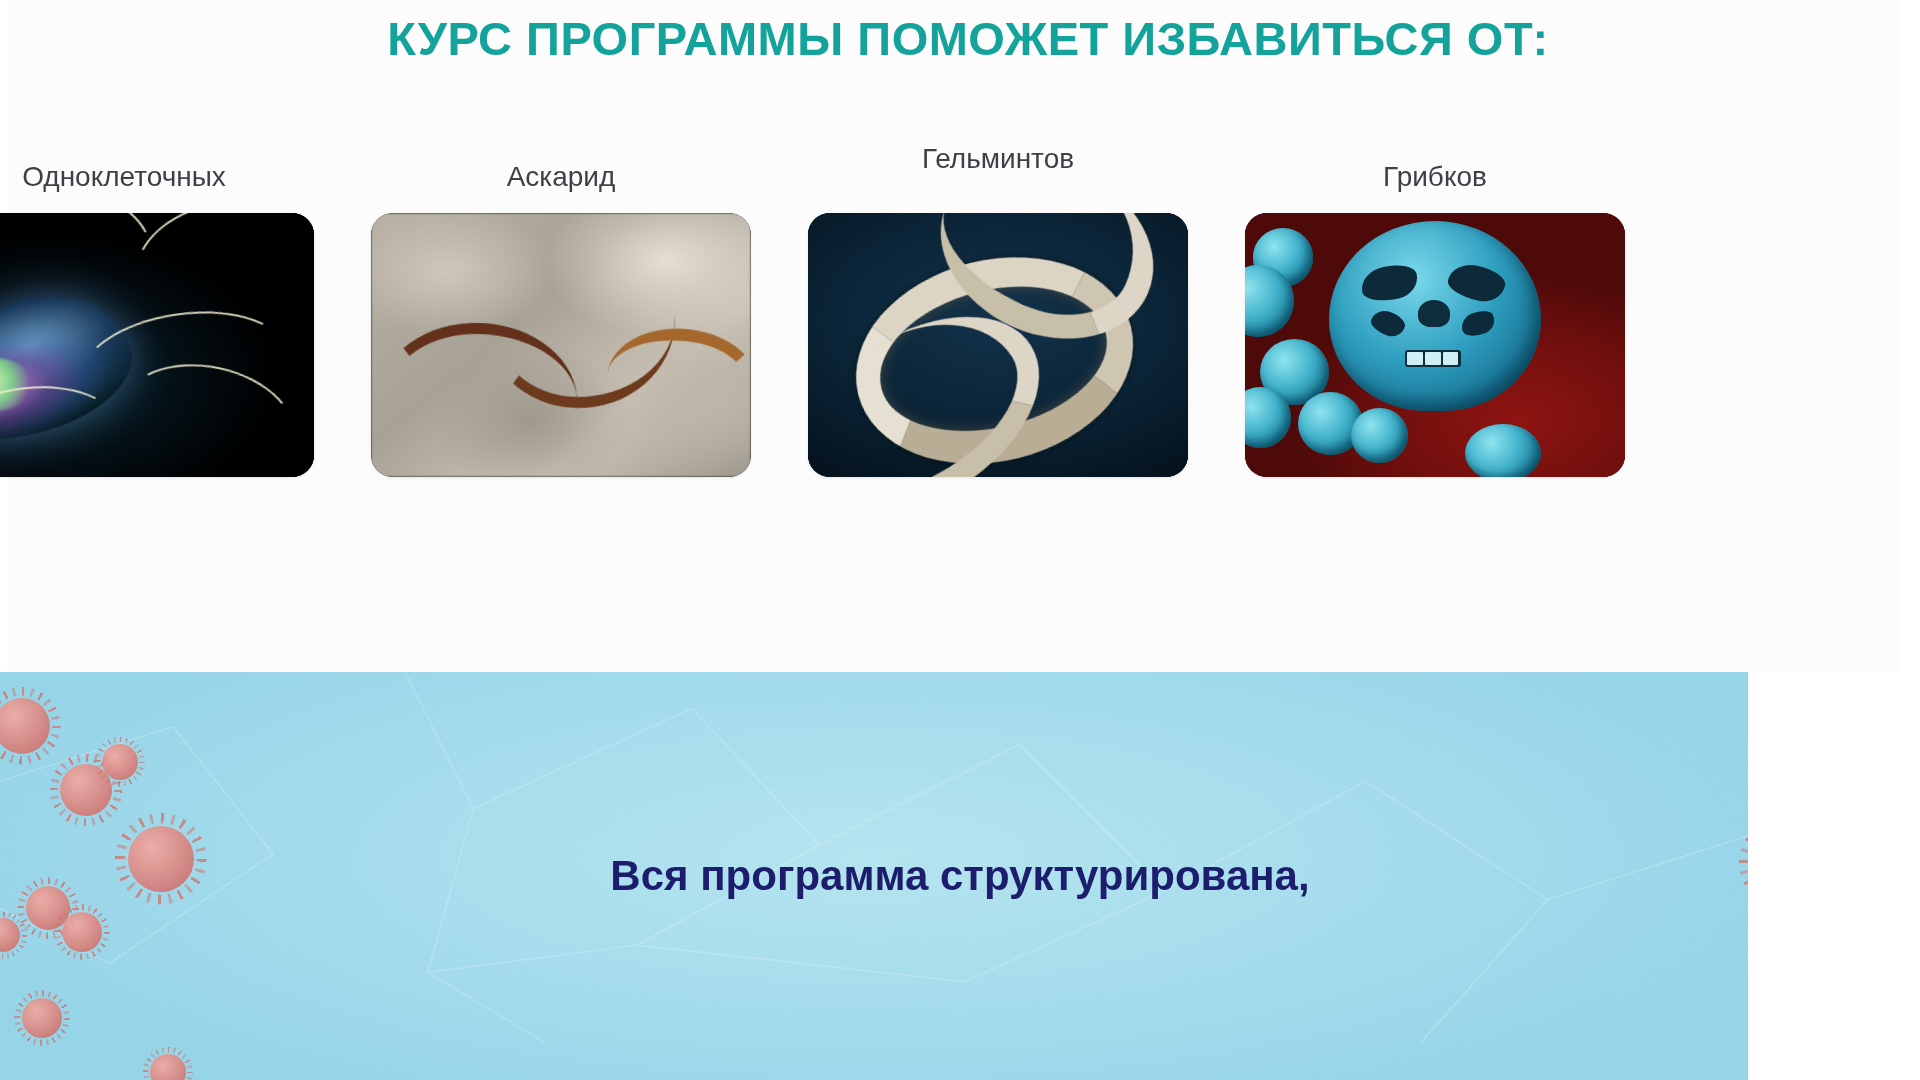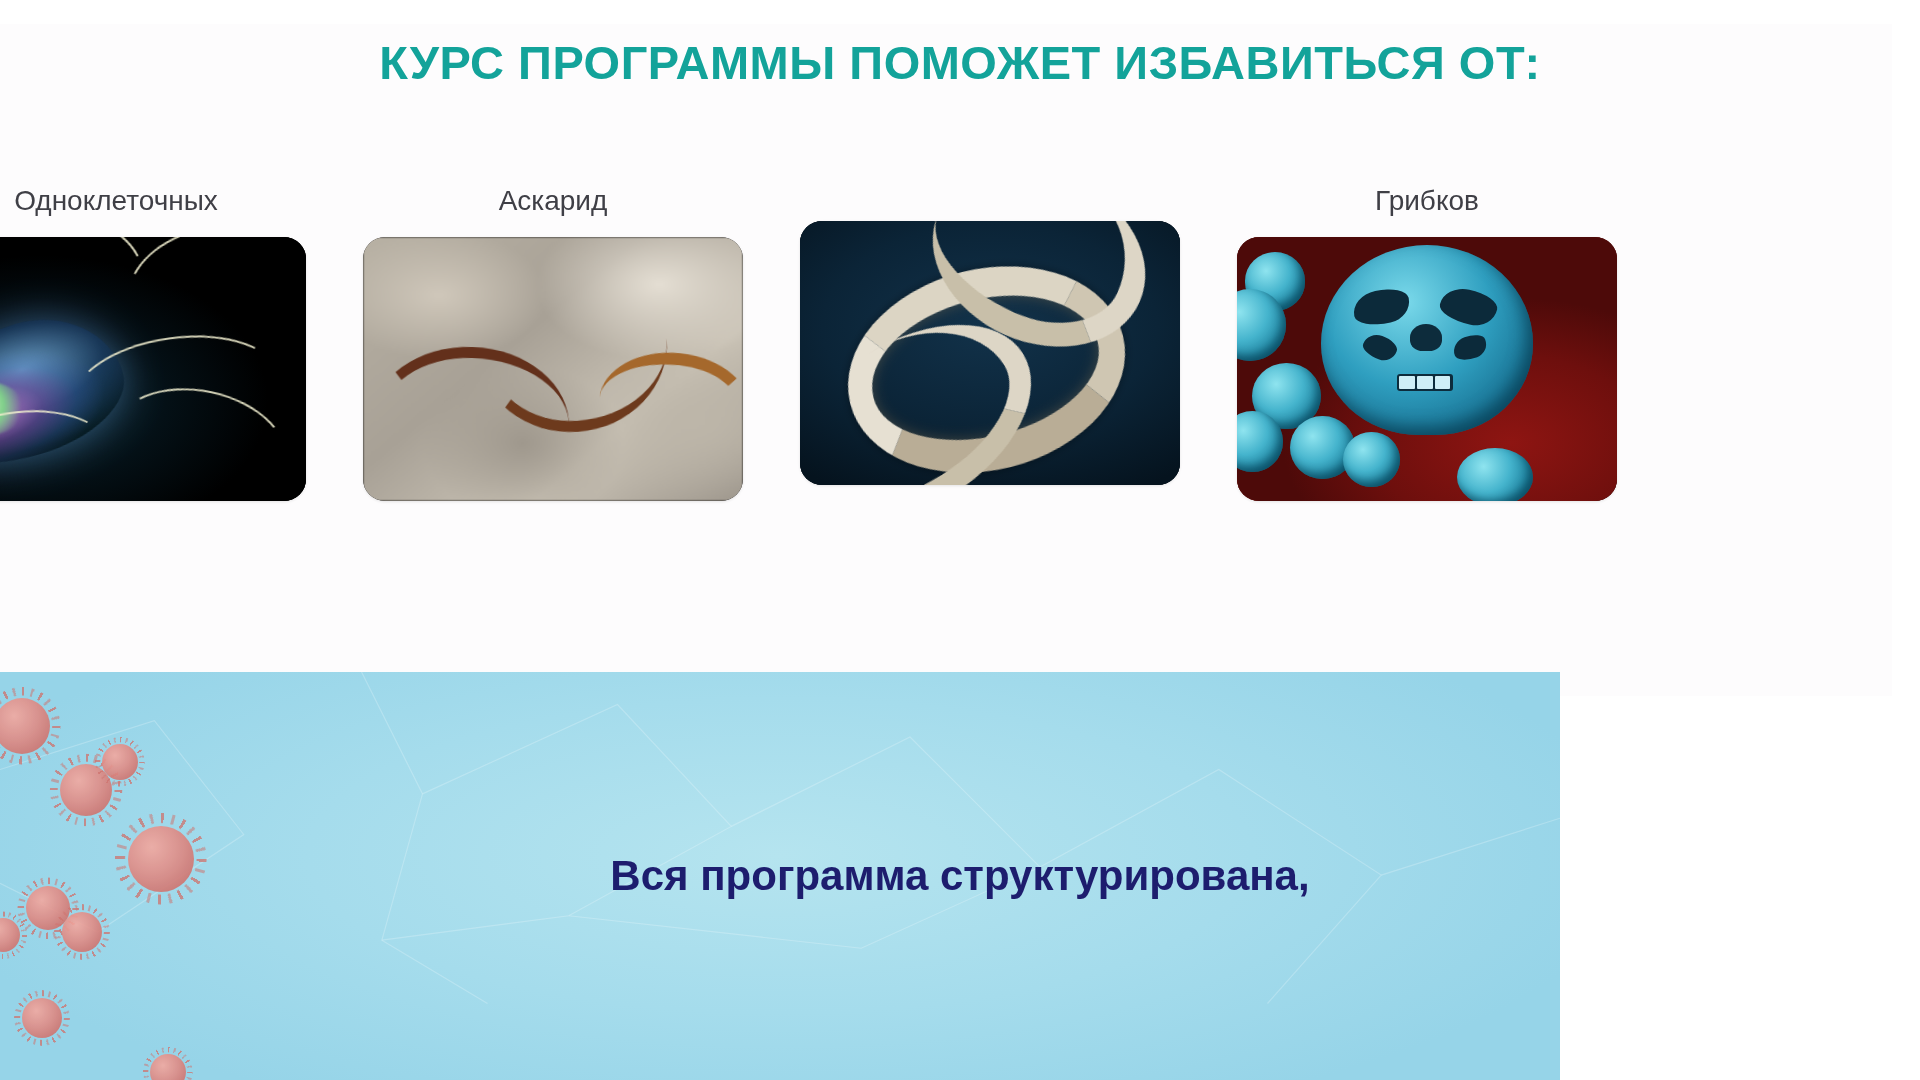--- a/index.html
+++ b/index.html
@@ -14,25 +14,24 @@
   .page {
     position: relative;
     width: 1920px;
     height: 1080px;
     overflow: hidden;
   }
 
   
   .top-section {
     position: absolute;
-    left: 0; top: 0;
+    left: 8px; top: 0;
     width: 1892px;
     height: 672px;
     background: #fdfcfd;
-    margin-top: 24px;
   }
 
   .headline {
     position: absolute;
     left: 0; top: 11px;
     width: 1920px;
     text-align: center;
     font-size: 47px;
     font-weight: bold;
     letter-spacing: 0.5px;
@@ -231,21 +230,21 @@
   .skull-teeth i {
     flex: 1;
     background: #cfeff7;
     border-radius: 1px;
   }
 
   
   .bottom-section {
     position: absolute;
     left: 0; top: 672px;
-    width: 1560px;
+    width: 1748px;
     height: 408px;
     overflow: hidden;
     background:
       radial-gradient(ellipse 55% 70% at 50% 45%, #b5e4ef 0%, #a5dcec 55%, #96d4e8 100%),
       #a6dded;
   }
   .bg-lines {
     position: absolute; inset: 0;
     opacity: 0.5;
     pointer-events: none;
@@ -337,20 +336,21 @@
         <span class="card-label">Аскарид</span>
         <div class="card-thumb">
           <div class="art-pinworm"></div>
           <div class="worm-brown" style="left:2%;top:42%;width:52%;height:58%;border-width:11px 0 0 9px;transform:rotate(2deg);"></div>
           <div class="worm-brown2" style="left:30%;top:8%;width:50%;height:66%;border-width:0 0 11px 9px;transform:rotate(-4deg);"></div>
           <div class="worm-brown" style="left:62%;top:44%;width:40%;height:40%;border-width:12px 11px 0 0;transform:rotate(6deg);border-color:#a5682c transparent transparent #8b5423;"></div>
         </div>
       </div>
 
       <div class="card raised">
+        <span class="card-label">Гельминтов</span>
         <div class="card-thumb">
           <div class="art-helminth">
             <div class="hel-ring" style="left:12%;top:18%;width:74%;height:76%;border-width:30px 26px 34px 24px;transform:rotate(-14deg);"></div>
             <div class="hel-seg" style="left:34%;top:-18%;width:58%;height:64%;border-width:0 24px 24px 0;transform:rotate(24deg);"></div>
             <div class="hel-seg" style="left:-6%;top:46%;width:70%;height:62%;border-width:0 22px 22px 0;transform:rotate(-32deg);"></div>
           </div>
         </div>
       </div>
 
 

